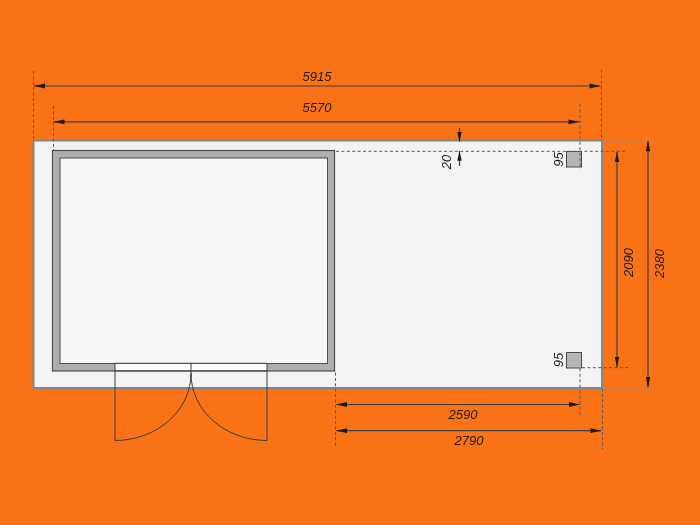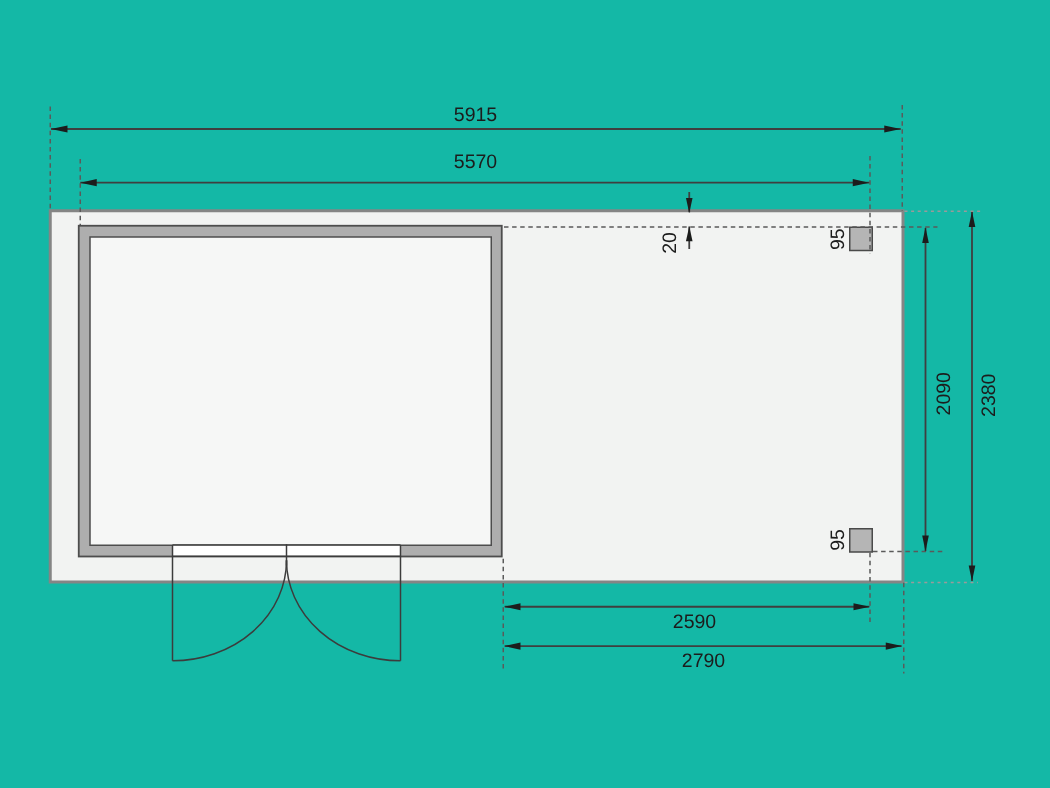--- a/index.html
+++ b/index.html
@@ -1,17 +1,17 @@
 <!DOCTYPE html>
 <html><head>
 <meta charset="utf-8">
 <style>
   html,body{margin:0;padding:0;background:#ffffff;}
-  .stage{position:relative;width:700px;height:525px;background:#14b8a6;overflow:hidden;
-         font-family:"Liberation Sans", sans-serif;}
+  .stage{position:relative;width:700px;height:525px;background:#f97316;overflow:hidden;
+         font-family:"Liberation Sans", sans-serif;font-style:italic;}
   svg{display:block}
   text{font-family:"Liberation Sans", sans-serif;font-size:13px;fill:#1c1c1c;}
   .dimline{stroke:#3f3f3f;stroke-width:1.2;fill:none;}
   .thinline{stroke:#3c3c3c;stroke-width:1;fill:none;}
   .ext{stroke:#5a5a5a;stroke-width:1;stroke-dasharray:3 2.4;fill:none;}
   .ext-light{stroke:#9a9a9a;stroke-width:1;stroke-dasharray:2 2.4;fill:none;}
   .arrow{fill:#1c1c1c;stroke:none;}
 </style>
 </head>
 <body>

